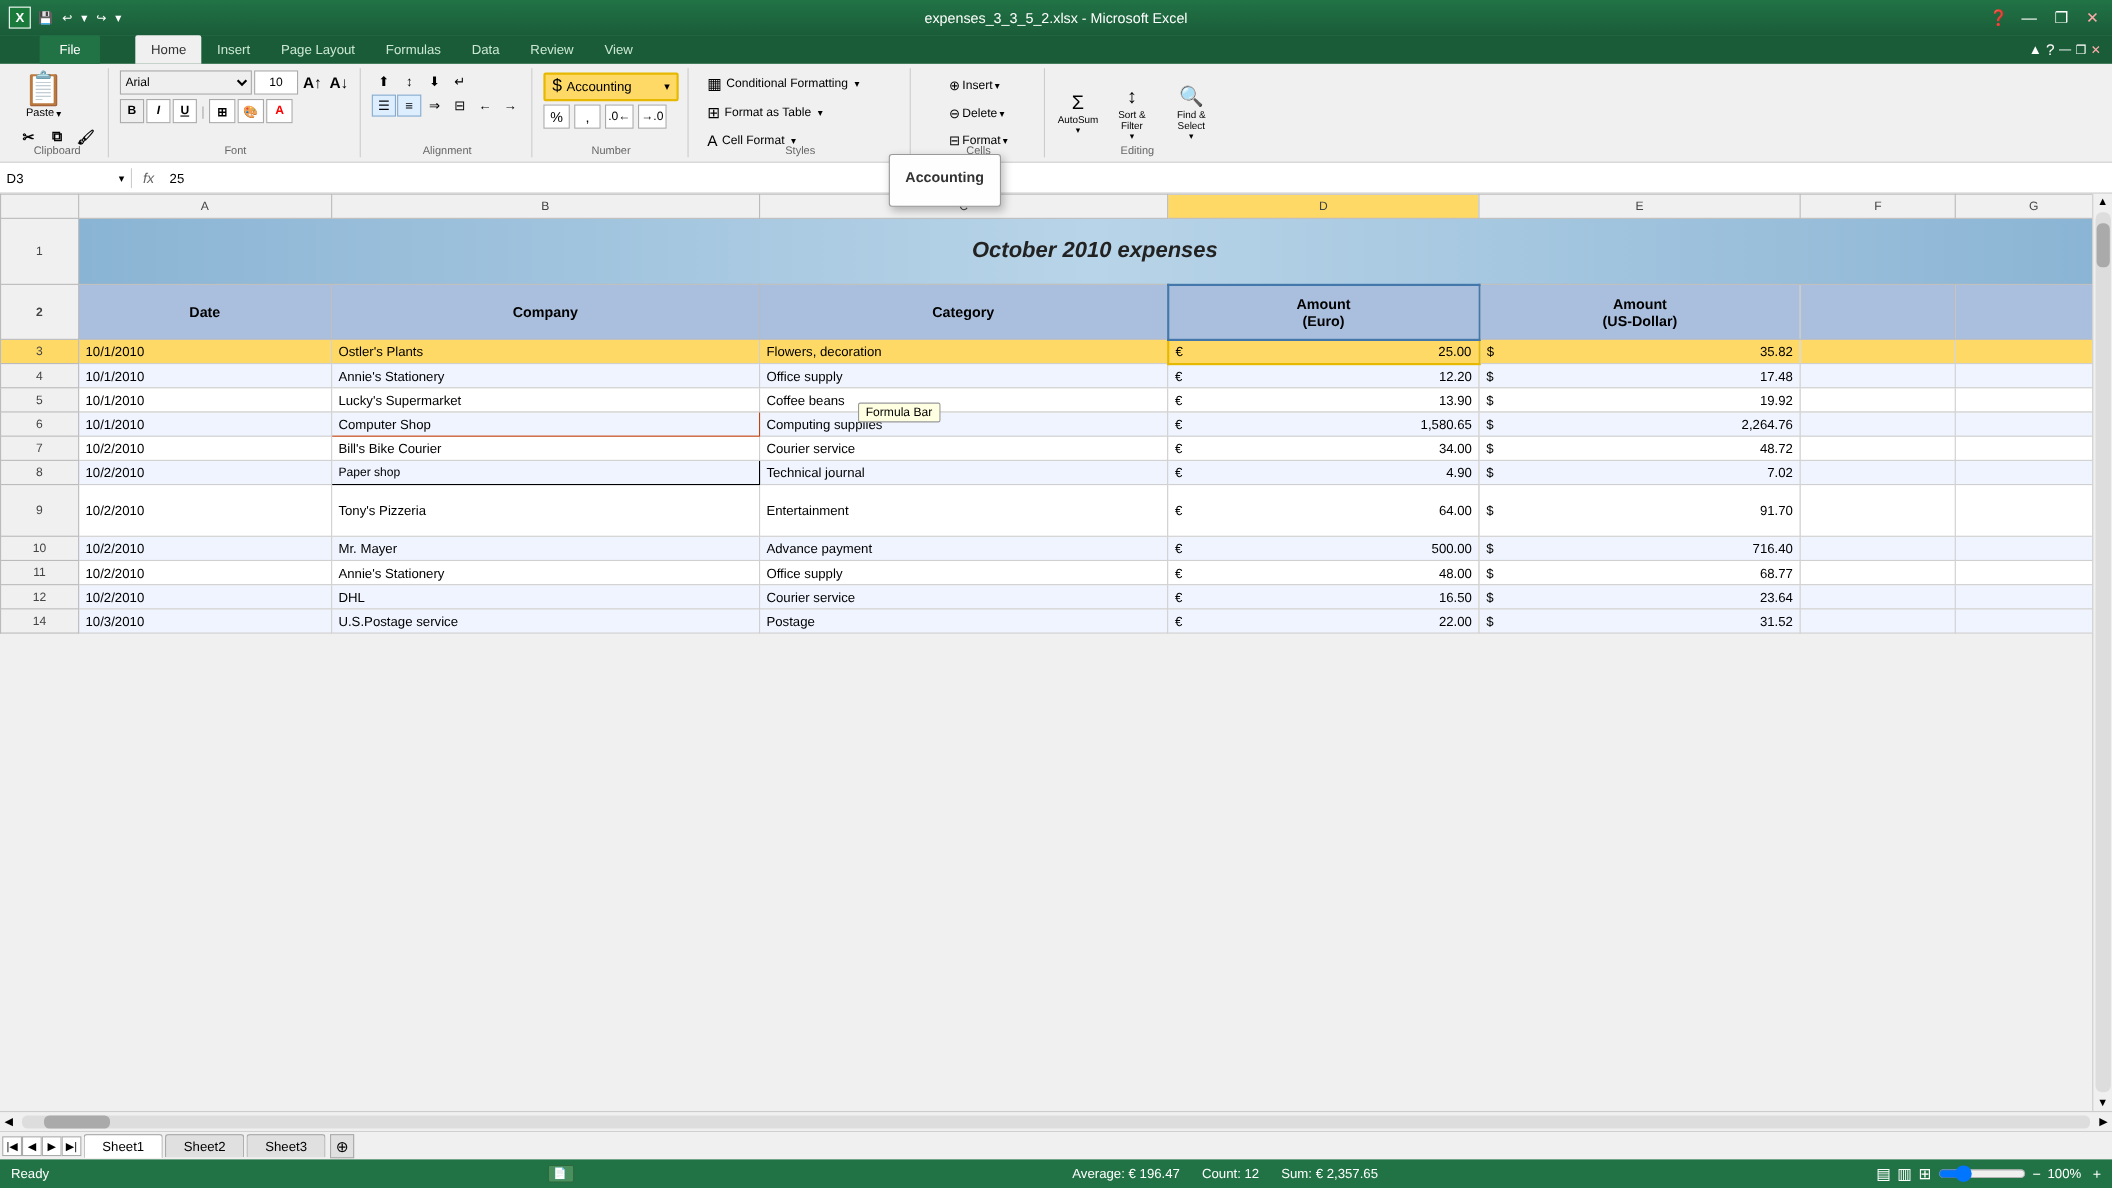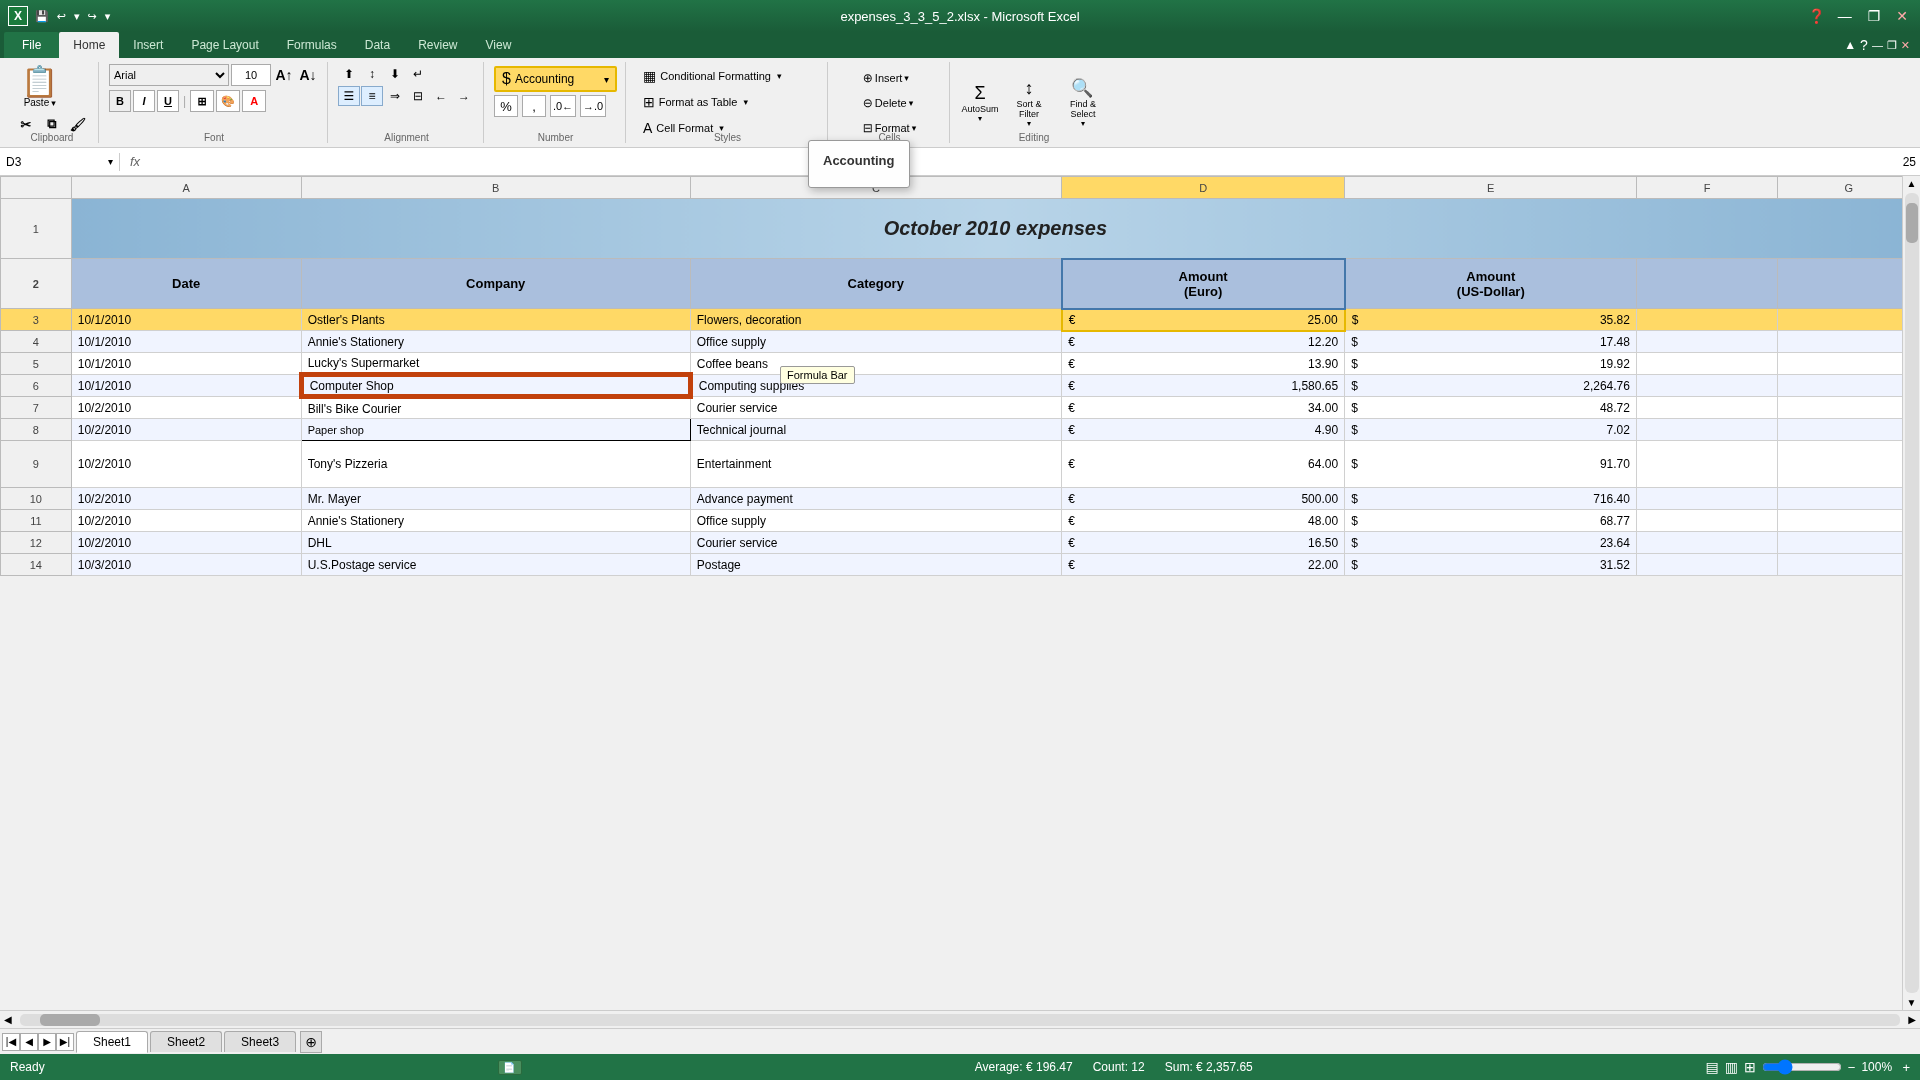--- a/index.html
+++ b/index.html
@@ -29,20 +29,21 @@
       padding: 6px 14px;
       font-size: 12px;
       color: #cce8d4;
       cursor: pointer;
       border-radius: 2px 2px 0 0;
     }
     .ribbon-tab.active {
       background: #f0f0f0;
       color: #333;
       font-weight: 500;
+      margin-left: 32px;
     }
 
     .ribbon-content {
       background: #f0f0f0;
       border-bottom: 1px solid #ccc;
       display: flex;
       align-items: stretch;
       padding: 4px 6px;
       gap: 2px;
       height: 90px;
@@ -104,21 +105,21 @@
     .cell-ref-box {
       width: 120px;
       border-right: 1px solid #ccc;
       padding: 2px 6px;
       font-size: 12px;
       display: flex;
       align-items: center;
       justify-content: space-between;
     }
     .formula-bar-fx { padding: 0 10px; color: #666; font-style: italic; font-size: 13px; }
-    .formula-input { flex: 1; border: none; outline: none; font-size: 12px; padding: 0 4px; text-align: right; }
+    .formula-input { flex: 1; border: none; outline: none; font-size: 12px; padding: 0 4px; }
     .formula-bar-label {
       position: absolute;
       left: 780px;
       top: 218px;
       background: #ffffe1;
       border: 1px solid #999;
       padding: 2px 6px;
       font-size: 11px;
       border-radius: 2px;
       z-index: 500;
@@ -547,21 +548,21 @@
       </td>
       <td style="background:#ffffff; border:1px solid #d0d0d0; font-size:12px; text-align:right; padding:0 6px;">
         <span style="float:left; margin-right:4px;">$</span>19.92
       </td>
       <td style="background:#ffffff; border:1px solid #d0d0d0;"></td>
       <td style="background:#ffffff; border:1px solid #d0d0d0;"></td>
     </tr>
             <tr class="data-row">
       <td style="background:#f0f0f0; border:1px solid #bbb; text-align:center; font-size:11px; color:#444; ">6</td>
       <td style="background:#f0f4ff; border:1px solid #d0d0d0; font-size:12px; padding:0 6px;">10/1/2010</td>
-      <td style="background:#f0f4ff; border:5px solid #c2410c; font-size:12px; padding:0 6px;">Computer Shop</td>
+      <td style="background:#f0f4ff; border:1px solid #c2410c; font-size:12px; padding:0 6px;">Computer Shop</td>
       <td style="background:#f0f4ff; border:1px solid #d0d0d0; font-size:12px; padding:0 6px;">Computing supplies</td>
       <td style="background:#f0f4ff; border:1px solid #d0d0d0; font-size:12px; text-align:right; padding:0 6px; ">
         <span style="float:left; margin-right:4px;">€</span>1,580.65
       </td>
       <td style="background:#f0f4ff; border:1px solid #d0d0d0; font-size:12px; text-align:right; padding:0 6px;">
         <span style="float:left; margin-right:4px;">$</span>2,264.76
       </td>
       <td style="background:#f0f4ff; border:1px solid #d0d0d0;"></td>
       <td style="background:#f0f4ff; border:1px solid #d0d0d0;"></td>
     </tr>

